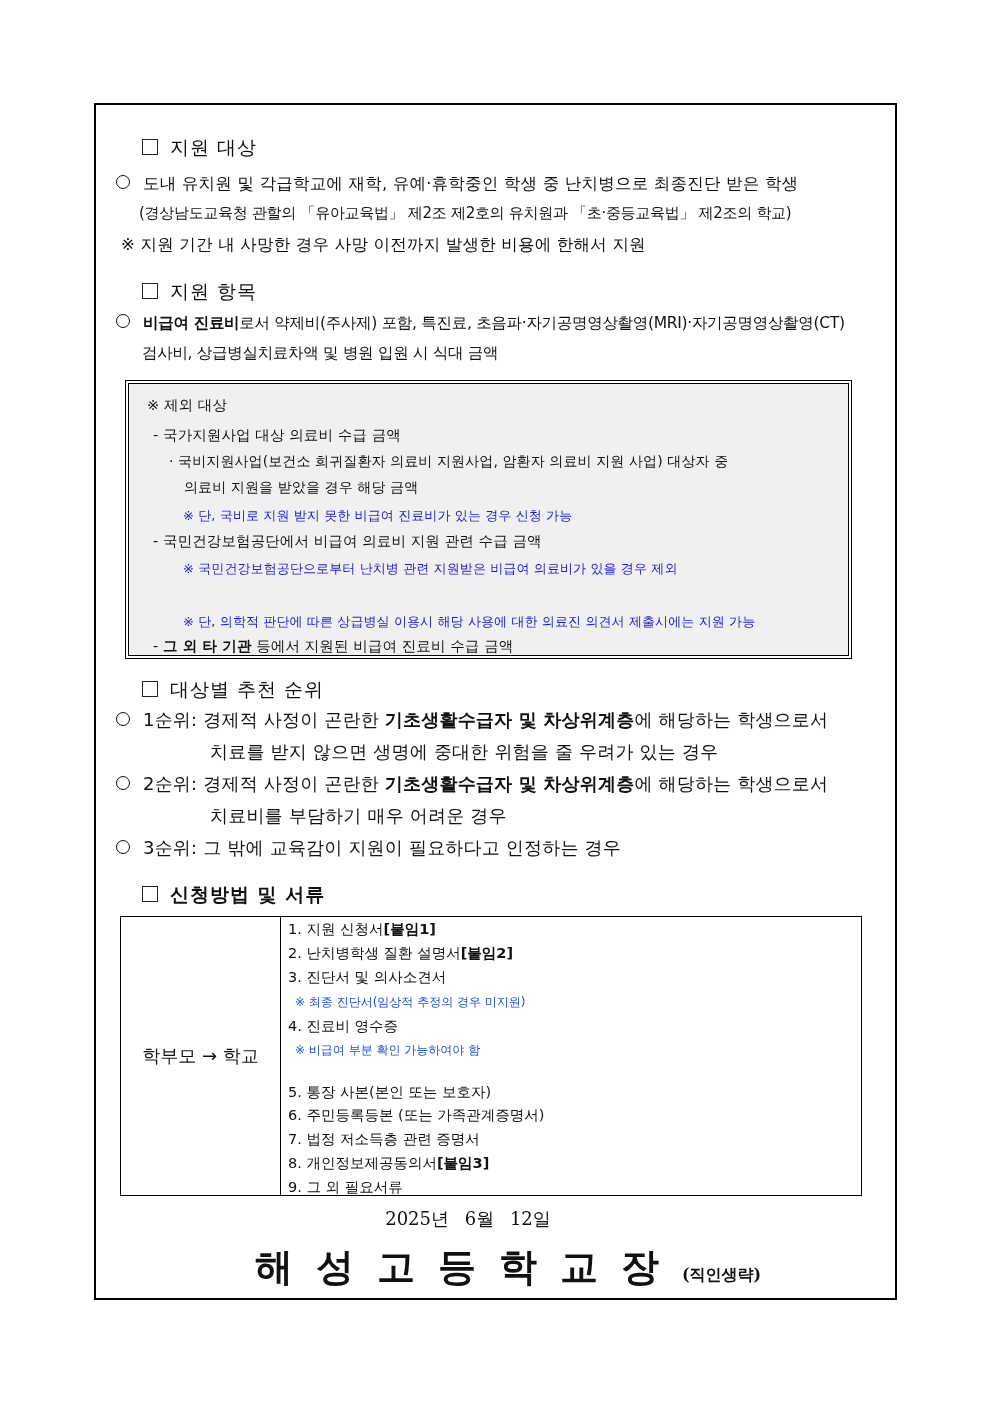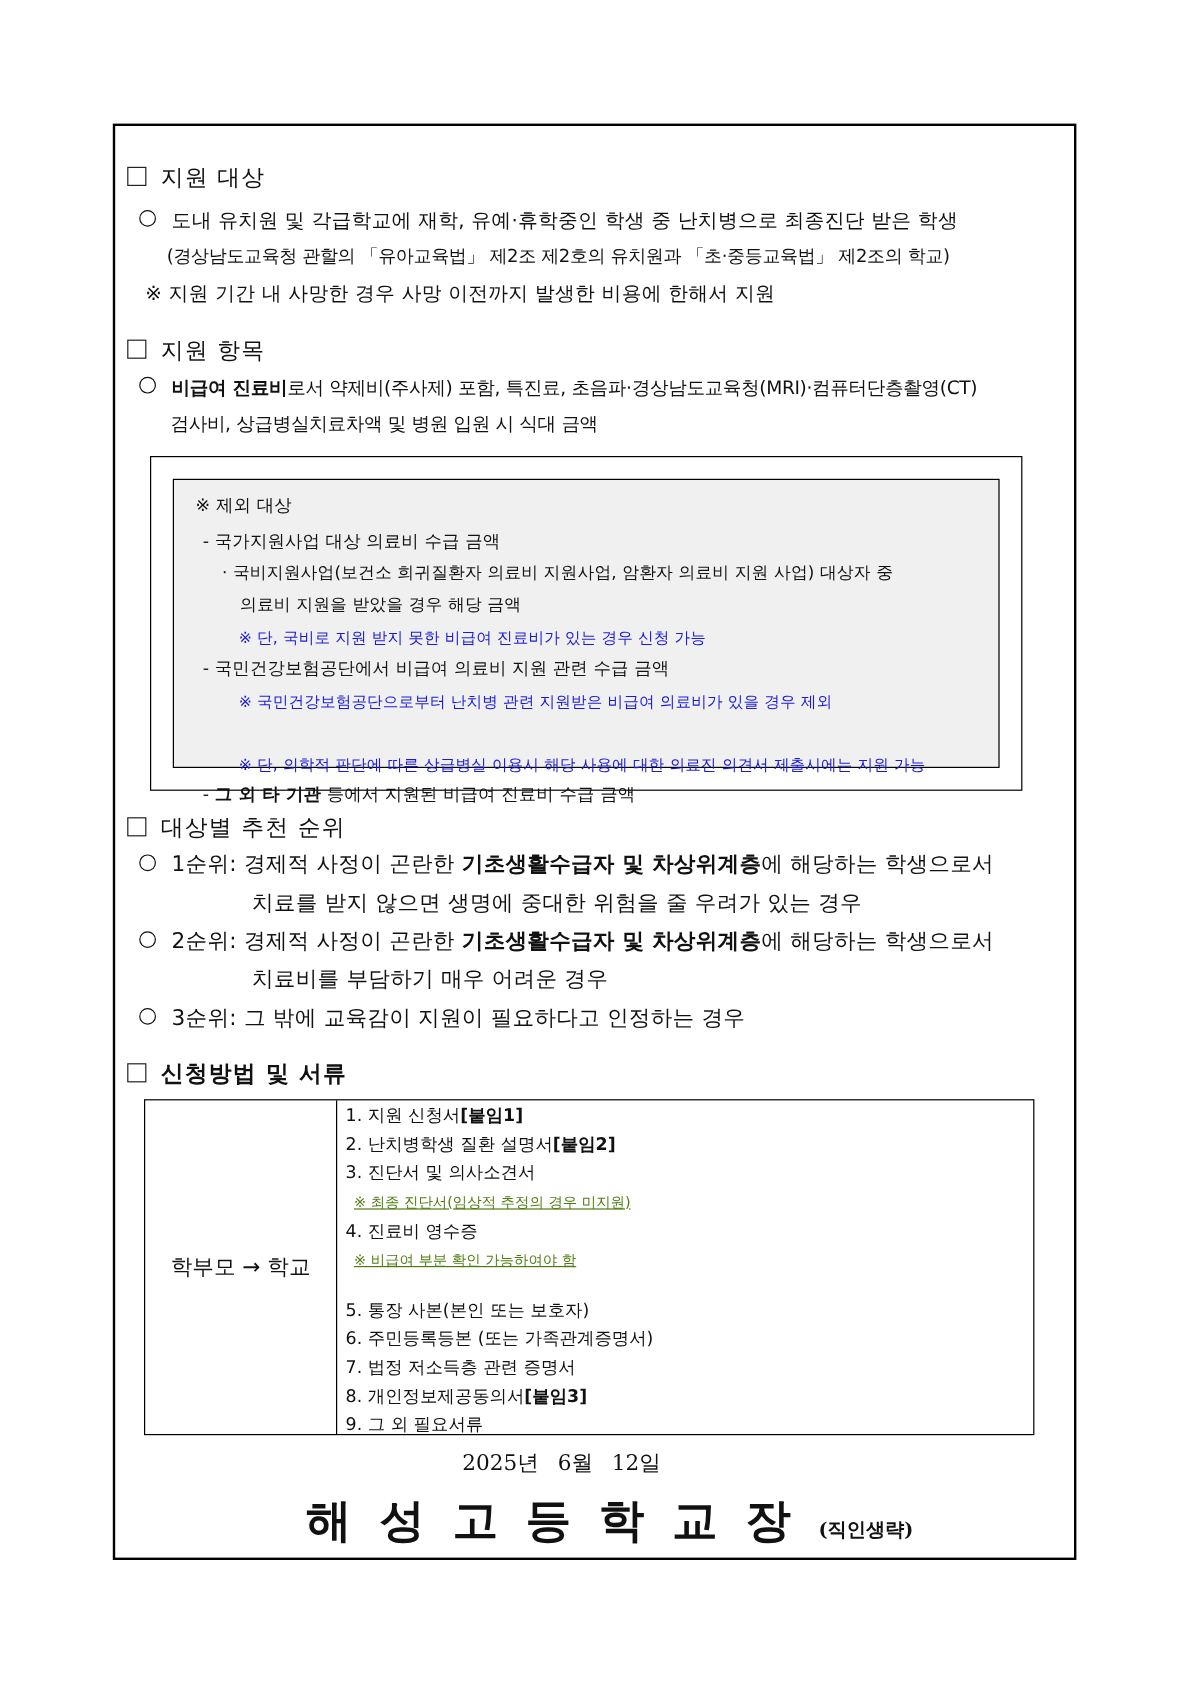--- a/index.html
+++ b/index.html
@@ -1,33 +1,33 @@
 <!DOCTYPE html>
 <html><head>
   <meta charset="utf-8">
   <style>
     html, body { margin: 0; padding: 0; background: #ffffff; }
     body { width: 992px; height: 1403px; position: relative; font-family: "DejaVu Sans", sans-serif; color: #111; }
     .frame { position: absolute; left: 94px; top: 103px; width: 799px; height: 1193px; border: 2px solid #000; box-sizing: content-box; }
     .abs { position: absolute; white-space: nowrap; }
-    .sec-title { font-size: 19px; letter-spacing: 1px; }
+    .sec-title { font-size: 19px; letter-spacing: 1px; margin-left: 36px; }
     .sec-title .box { display: inline-block; width: 14px; height: 14px; border: 1.5px solid #222; margin-right: 12px; vertical-align: -1px; }
     .bold-title { font-weight: bold; }
     .line { font-size: 16.5px; letter-spacing: 0.2px; }
     .line-sm { font-size: 15px; letter-spacing: -0.3px; }
     .circle { display: inline-block; width: 12px; height: 12px; border: 1.6px solid #111; border-radius: 50%; margin-right: 13px; vertical-align: 0px; }
     b { font-weight: bold; }
-    .excl { position: absolute; left: 125px; top: 380px; width: 727px; height: 279px; border: 1px solid #000; padding: 18px; box-sizing: border-box; }
+    .excl { position: absolute; left: 125px; top: 380px; width: 727px; height: 279px; border: 1px solid #000; padding: 2px; box-sizing: border-box; }
     .excl-inner { width: 100%; height: 100%; border: 1px solid #000; background: #f0f0f0; box-sizing: border-box; position: relative; }
     .excl .t { position: absolute; white-space: nowrap; font-size: 14.5px; letter-spacing: 0.1px; }
     .blue { color: #1a1ad6; font-size: 13px !important; }
     .tbl { position: absolute; left: 120px; top: 916px; width: 742px; height: 280px; border: 1.5px solid #000; box-sizing: border-box; }
     .tbl .left { position: absolute; left: 0; top: 0; width: 159px; height: 100%; border-right: 1.5px solid #000; display: flex; align-items: center; justify-content: center; font-size: 18px; }
     .tbl .item { position: absolute; left: 167px; white-space: nowrap; font-size: 14.5px; }
-    .red { color: #4d7c0f; font-size: 12px !important; text-decoration: underline; }
+    .red { color: #1d4ed8; font-size: 12px !important; }
     .red-xs { color: #e01818; font-size: 11px !important; letter-spacing: -0.6px; }
     .date { position: absolute; left: 0; width: 936px; top: 1207px; text-align: center; font-family: "DejaVu Serif", serif; font-size: 18px; word-spacing: 10px; }
     .signer { position: absolute; left: 255px; top: 1242px; white-space: nowrap; }
     .signer .name { font-family: "DejaVu Serif", serif; font-weight: bold; font-size: 38px; letter-spacing: 23px; }
     .signer .seal { font-family: "DejaVu Serif", serif; font-weight: bold; font-size: 16px; letter-spacing: 0px; }
   </style>
 </head>
 <body>
 
 <div class="frame"></div>
@@ -38,21 +38,21 @@
 <div class="abs line" style="left:116px; top:173px;">
   <span class="circle"></span><span>도내 유치원 및 각급학교에 재학, 유예·휴학중인 학생 중 난치병으로 최종진단 받은 학생</span>
 </div>
 <div class="abs line-sm" style="left:139px; top:204px;">(경상남도교육청 관할의 「유아교육법」 제2조 제2호의 유치원과 「초·중등교육법」 제2조의 학교)</div>
 <div class="abs line" style="left:121px; top:234px;">※ 지원 기간 내 사망한 경우 사망 이전까지 발생한 비용에 한해서 지원</div>
 
 <div class="abs sec-title" style="left:106px; top:279px;">
   <span class="box"></span><span>지원 항목</span>
 </div>
 <div class="abs line-sm" style="left:116px; top:313px; font-size:15.5px;">
-  <span class="circle"></span><b>비급여 진료비</b><span>로서 약제비(주사제) 포함, 특진료, 초음파·경상남도교육청(MRI)·컴퓨터단층촬영(CT)</span>
+  <span class="circle"></span><b>비급여 진료비</b><span>로서 약제비(주사제) 포함, 특진료, 초음파·자기공명영상촬영(MRI)·자기공명영상촬영(CT)</span>
 </div>
 <div class="abs line-sm" style="left:142px; top:343px; font-size:15.5px;">검사비, 상급병실치료차액 및 병원 입원 시 식대 금액</div>
 
 <div class="excl">
   <div class="excl-inner">
     <div class="t" style="left:18px; top:12px;">※ 제외 대상</div>
     <div class="t" style="left:24px; top:42px;">- 국가지원사업 대상 의료비 수급 금액</div>
     <div class="t" style="left:40px; top:69px; font-size:14px;text-align:right;">· 국비지원사업(보건소 희귀질환자 의료비 지원사업, 암환자 의료비 지원 사업) 대상자 중</div>
     <div class="t" style="left:55px; top:95px; font-size:14px;">의료비 지원을 받았을 경우 해당 금액</div>
     <div class="t blue" style="left:54px; top:123px;">※ 단, 국비로 지원 받지 못한 비급여 진료비가 있는 경우 신청 가능</div>

